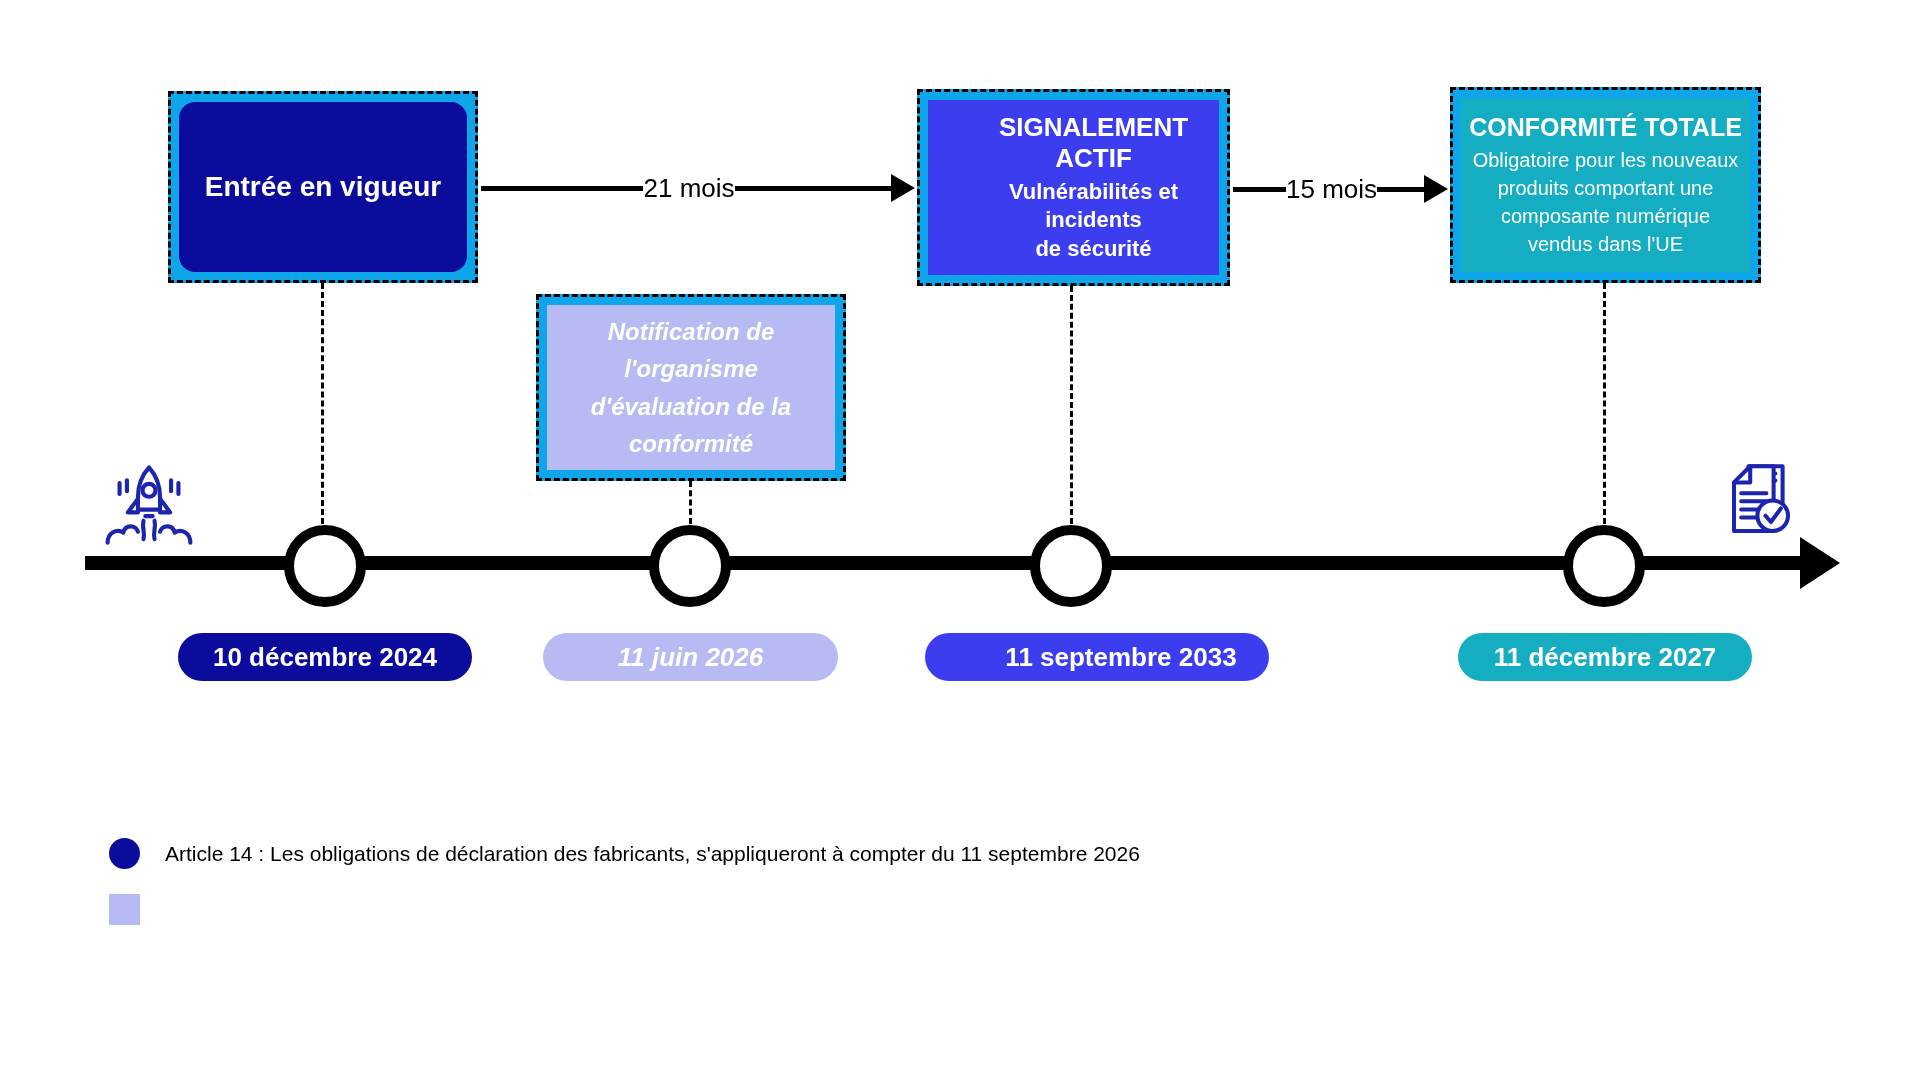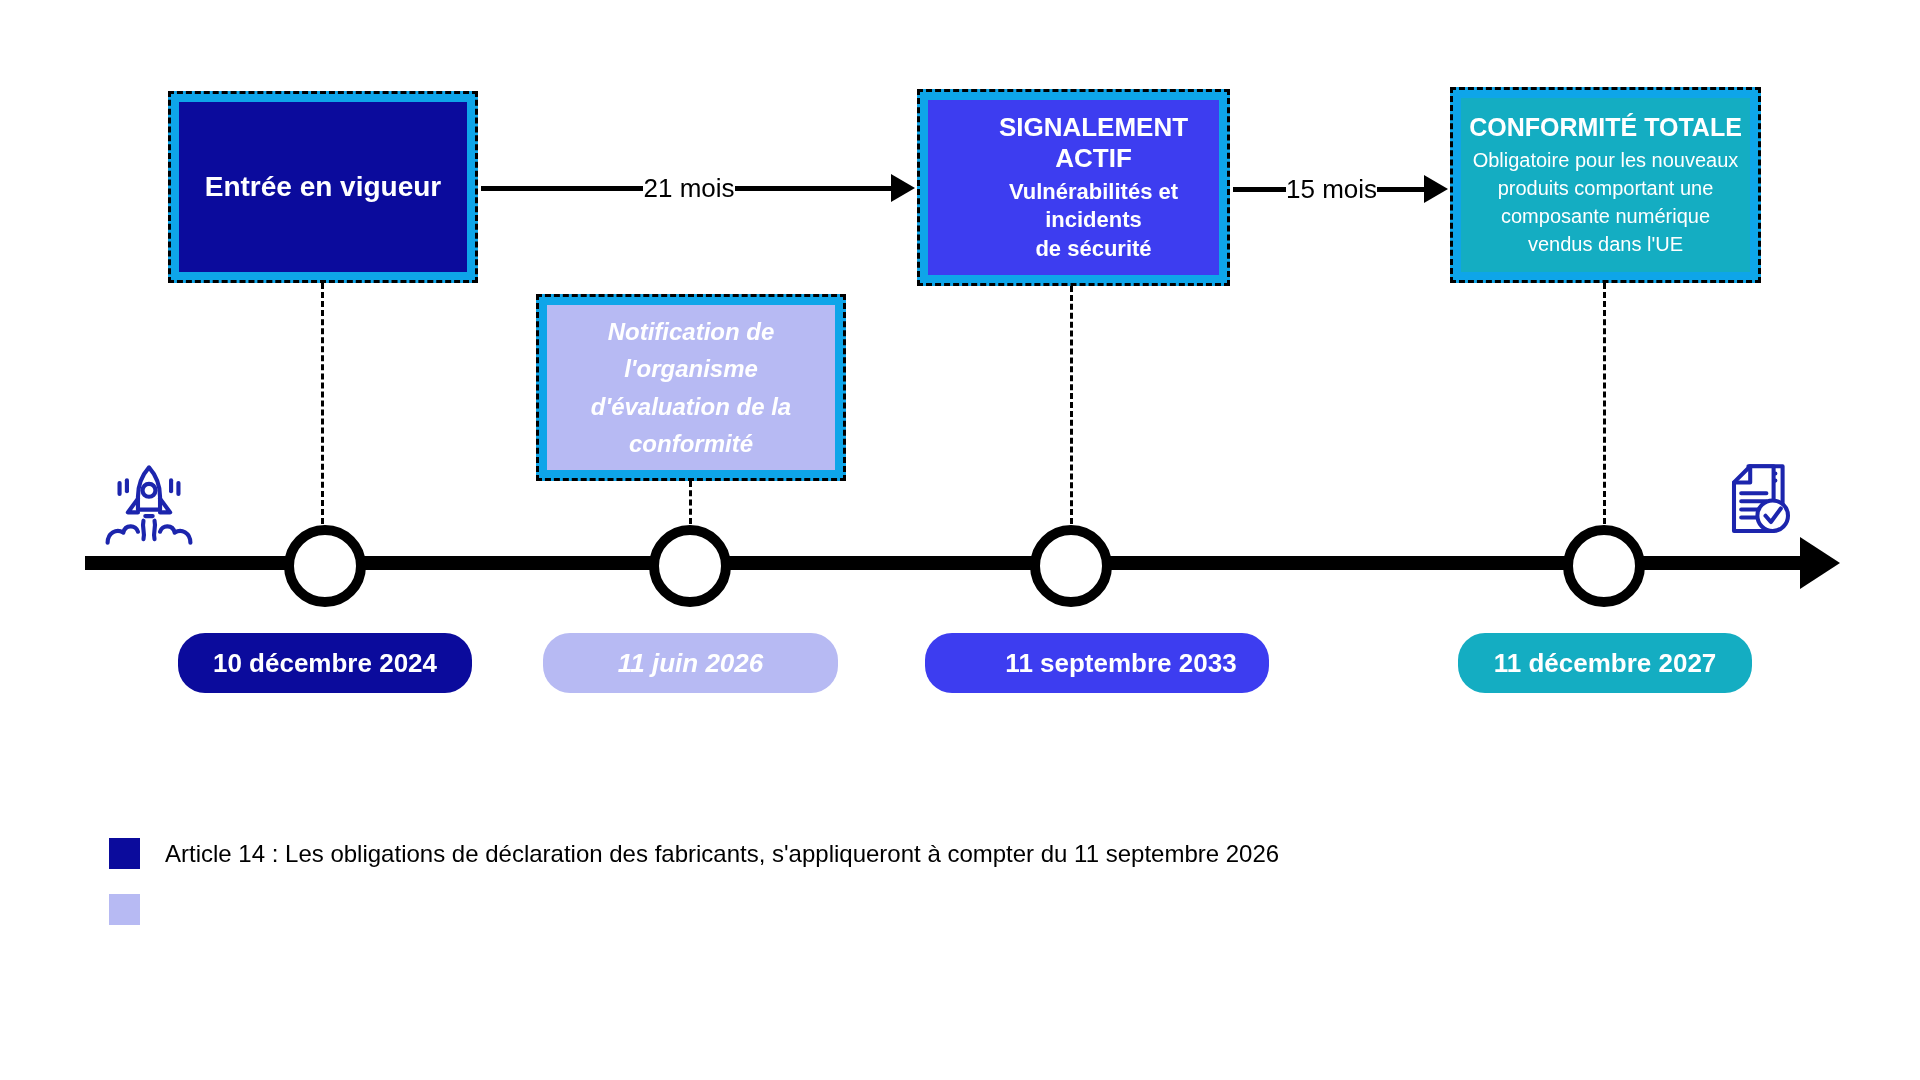--- a/index.html
+++ b/index.html
@@ -10,21 +10,21 @@
   
   .dashed-box{
     position:absolute;border:3px dashed #000;background:#0ea5e9;
     padding:8px;box-sizing:border-box;
   }
   .box-fill{
     width:100%;height:100%;display:flex;flex-direction:column;
     justify-content:center;align-items:center;text-align:center;color:#fff;
     box-sizing:border-box;padding:4px 8px;
   }
-  .bg-navy{background:#0b0b9c;}
+  .bg-navy{background:#0b0b9c;border-radius:16px;}
   .bg-blue{background:#3d3df0;padding-left:48px;}
   .bg-lavender{background:#b7baf3;font-style:italic;}
   .bg-teal{background:#14adc2;}
   #box-entree{left:168px;top:91px;width:310px;height:192px;}
   #box-entree .box-title{font-size:28px;font-weight:bold;}
   #box-notification{left:536px;top:294px;width:310px;height:187px;}
   #box-notification .box-title{font-size:24px;font-weight:bold;line-height:1.55;white-space:pre-line;}
   #box-signalement{left:917px;top:89px;width:313px;height:197px;}
   #box-signalement .box-title{font-size:26px;font-weight:bold;margin-bottom:4px;}
   #box-signalement .box-subtitle{font-size:22px;line-height:1.3;white-space:pre-line;font-weight:bold;}
@@ -59,32 +59,32 @@
   .milestone-circle{
     position:absolute;width:62px;height:62px;border:10px solid #000;
     border-radius:50%;background:#fff;top:525px;
   }
   #circle-1{left:284px;} #circle-2{left:649px;} #circle-3{left:1030px;} #circle-4{left:1563px;}
   
   #icon-start{position:absolute;left:103px;top:460px;width:92px;height:92px;}
   #icon-end{position:absolute;left:1716px;top:456px;width:90px;height:96px;}
   
   .date-pill{
-    position:absolute;top:633px;height:60px;border-radius:27px;color:#fff;
+    position:absolute;top:633px;height:48px;border-radius:27px;color:#fff;
     font-weight:bold;font-size:26px;display:flex;align-items:center;justify-content:center;
   }
   #pill-1{left:178px;width:294px;}
   #pill-2{left:543px;width:295px;}
   #pill-3{left:925px;width:296px;}
   #pill-4{left:1458px;width:294px;}
   
   .legend-row{position:absolute;left:109px;display:flex;align-items:center;gap:25px;}
   #legend-1{top:838px;} #legend-2{top:894px;} #legend-3{top:950px;}
   .legend-swatch{width:31px;height:31px;flex:0 0 auto;}
-  .legend-text{font-size:24px;color:#000;white-space:nowrap;}
+  .legend-text{font-size:21px;color:#000;white-space:nowrap;}
 </style>
 </head>
 <body>
 
 <div class="canvas">
 
   <div class="dashed-box" id="box-entree">
     <div class="box-fill bg-navy">
       <div class="box-title">Entrée en vigueur</div>
     </div>

